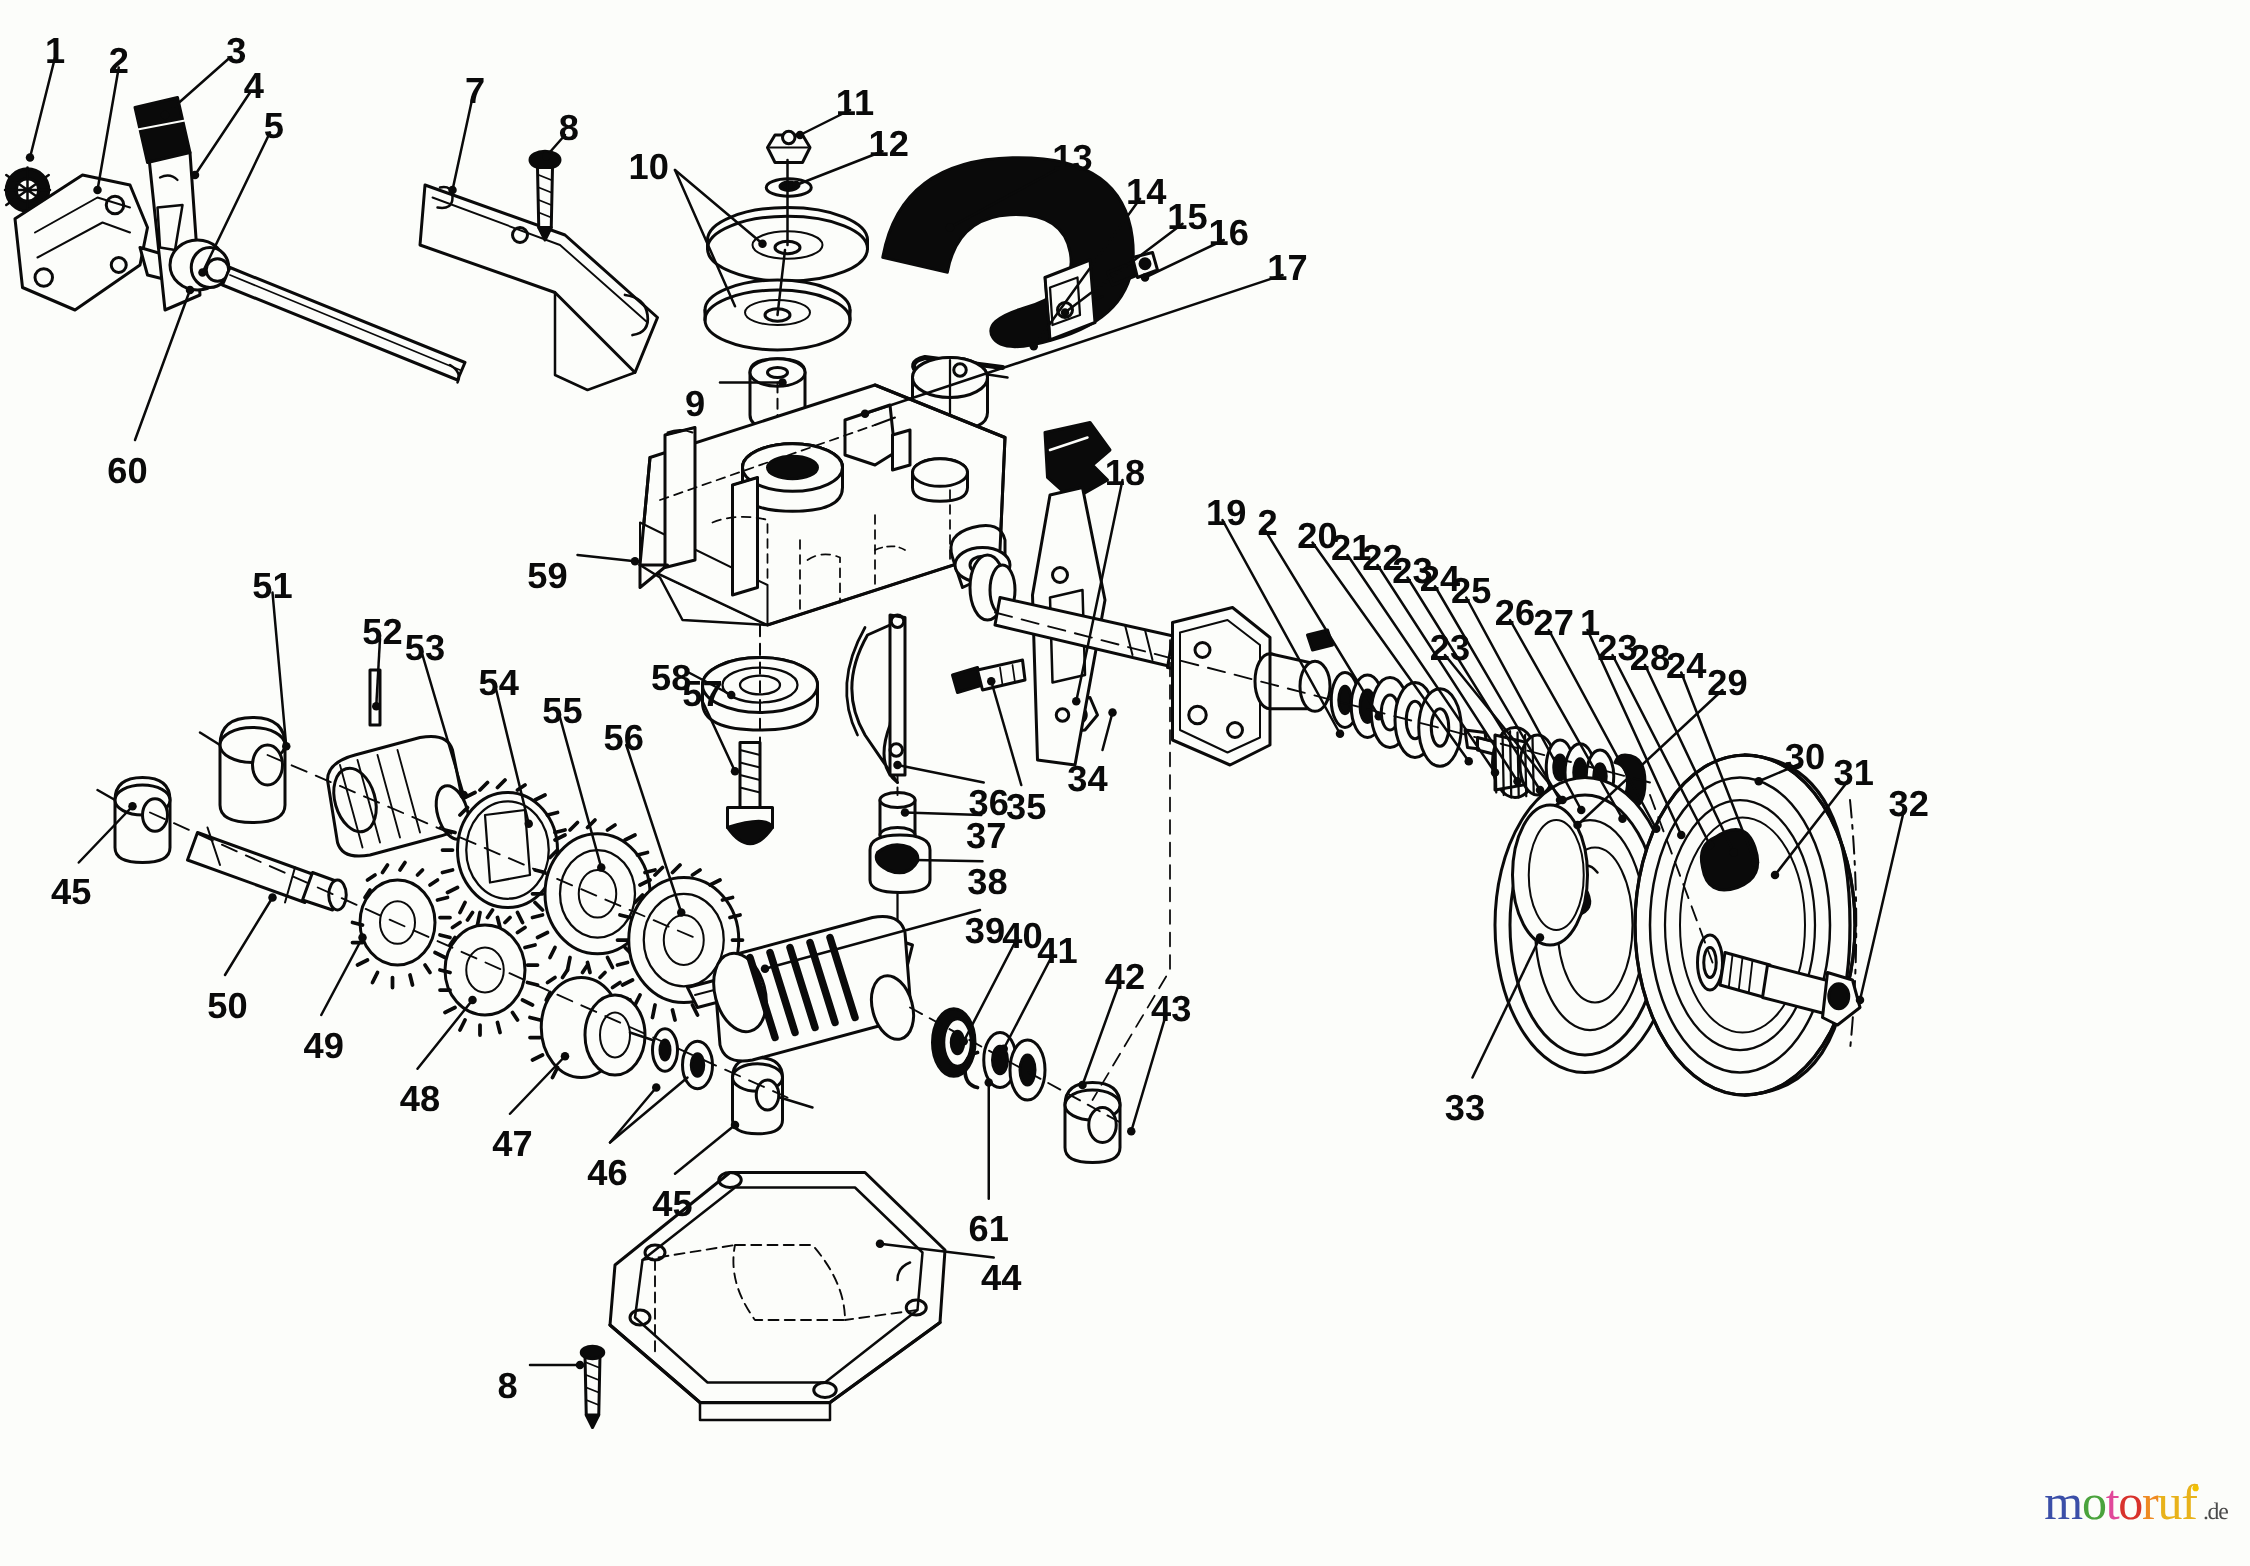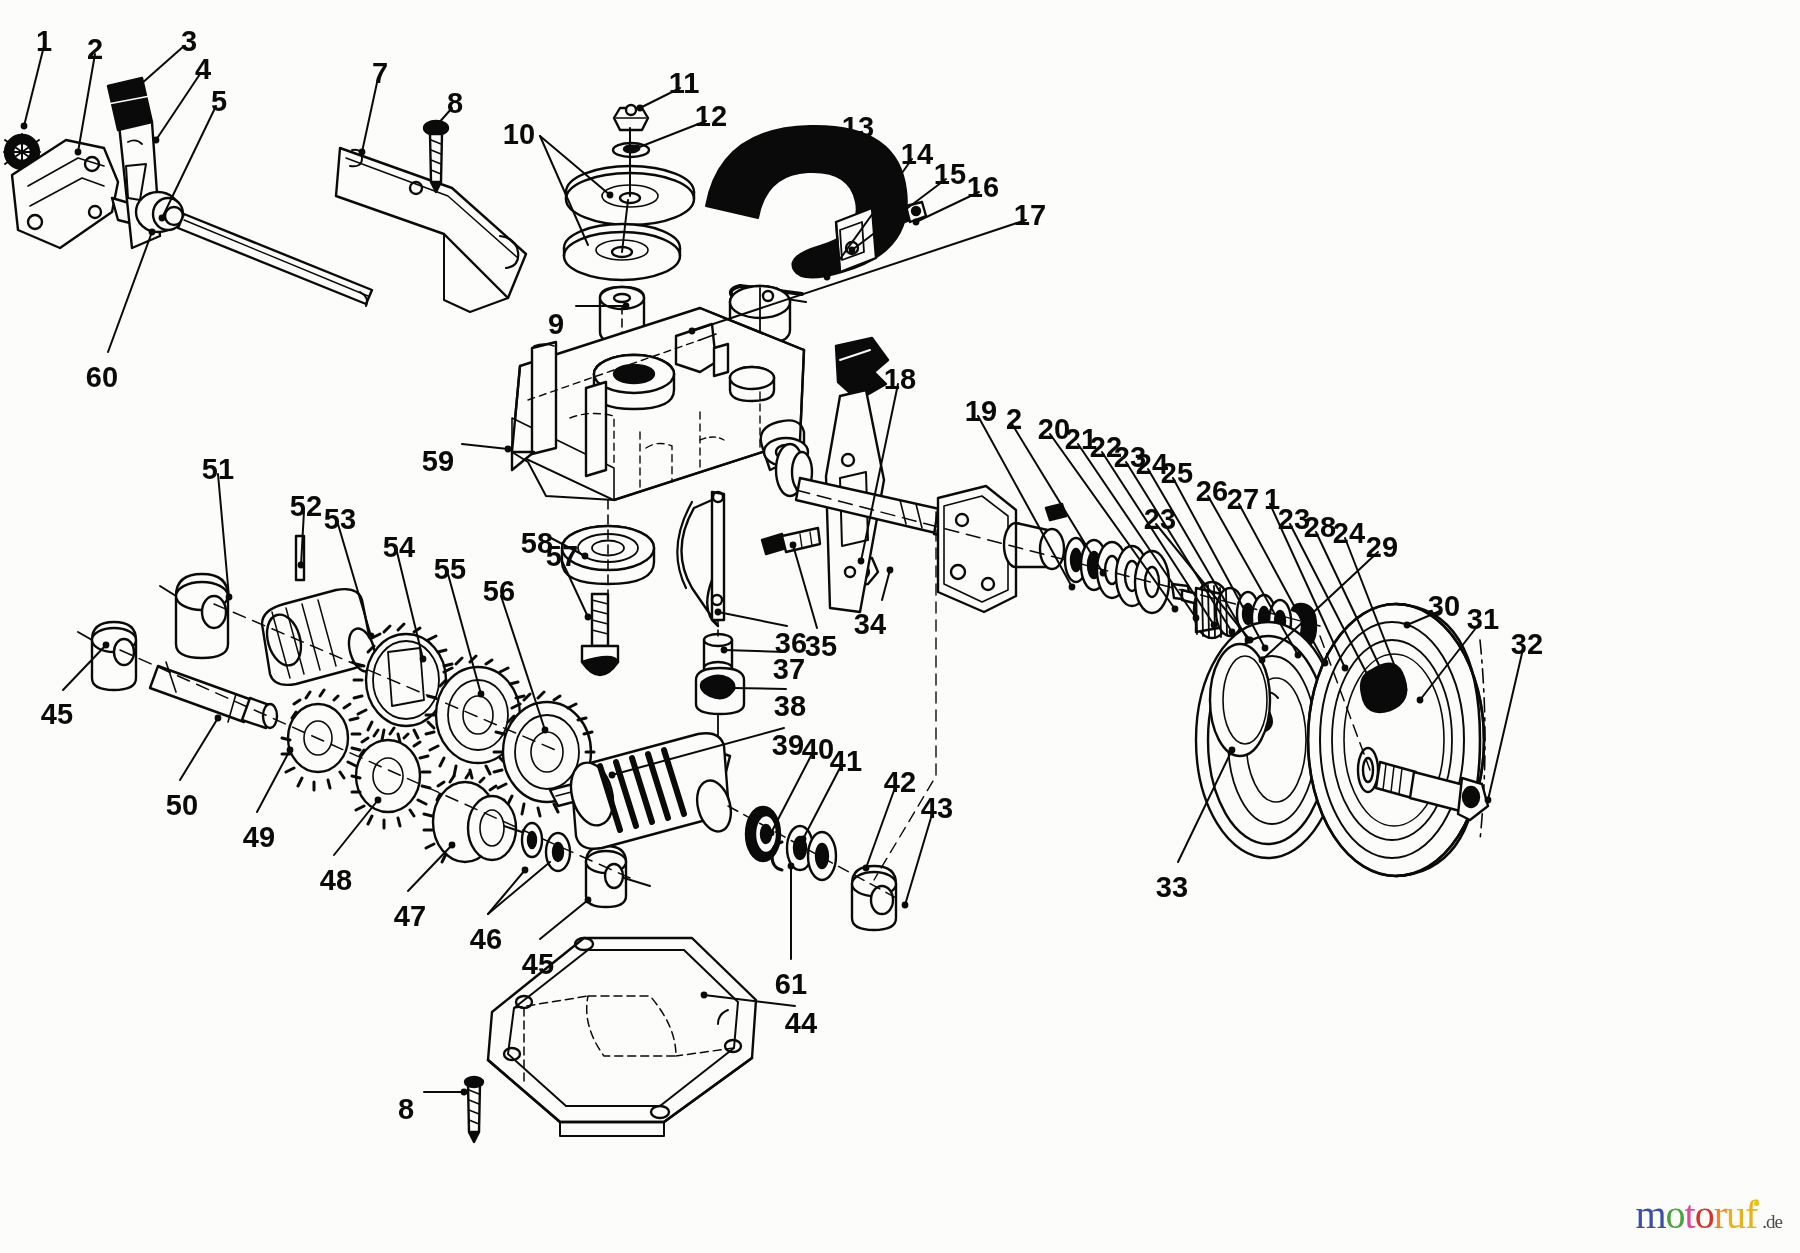--- a/index.html
+++ b/index.html
@@ -1,20 +1,20 @@
 <!DOCTYPE html>
 <html><head>
 <meta charset="utf-8">
 <style>
   html,body{margin:0;padding:0;background:#fcfdfa;}
   body{width:1800px;height:1253px;overflow:hidden;font-family:"Liberation Sans",sans-serif;}
   #stage{position:relative;width:1800px;height:1253px;background:#fcfdfa;}
   #svgroot{position:absolute;left:0;top:0;width:1800px;height:1253px;}
   .cn{font-family:"Liberation Sans",sans-serif;font-weight:700;font-size:29px;fill:#0a0a0a;}
-  .wm{position:absolute;right:18px;bottom:18px;font-family:"Liberation Serif",serif;
+  .wm{position:absolute;right:18px;bottom:31px;font-family:"Liberation Serif",serif;
       font-size:40px;letter-spacing:-1px;line-height:1;white-space:nowrap;}
   .wm span{display:inline-block;}
   .wm .dom{font-size:19px;color:#4a4a4a;vertical-align:baseline;}
   .dotY{display:inline-block;width:5px;height:5px;border-radius:50%;background:#f2c200;
         position:relative;top:-22px;left:-3px;}
 </style>
 </head>
 <body>
 
 <div id="stage">

